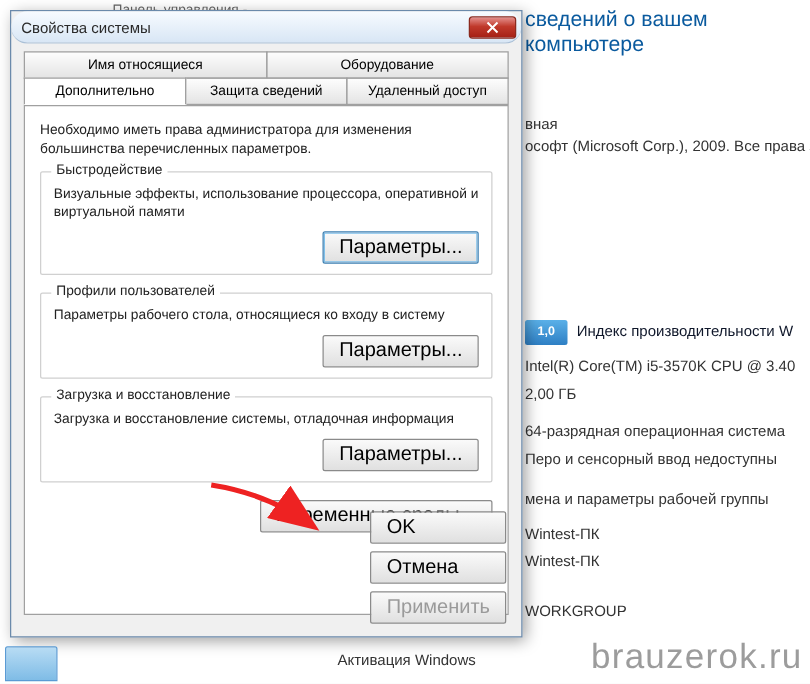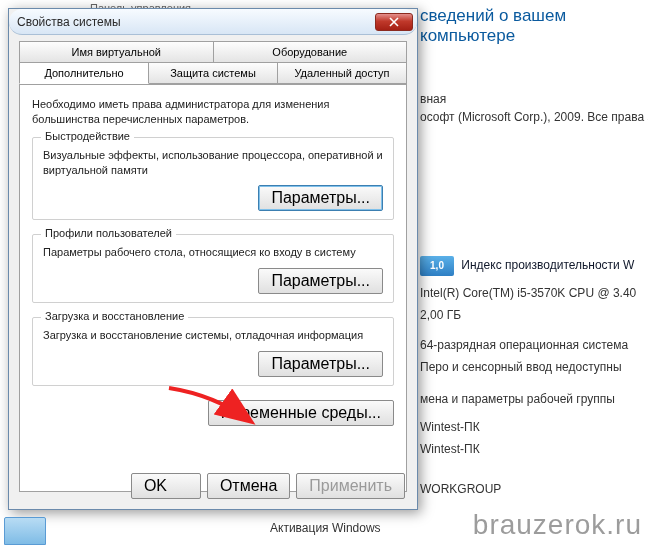--- a/index.html
+++ b/index.html
@@ -27,21 +27,21 @@
 .tab-body { border: 1px solid #a0a0a0; background: #fff; padding: 12px 12px 8px; height: 408px; position: relative; }
 .intro { font-size: 11px; color: #222; line-height: 1.35; margin-bottom: 10px; }
 
 .group { border: 1px solid #d0d0d0; border-radius: 2px; padding: 10px 10px 8px; margin-bottom: 14px; position: relative; }
 .group-title { position: absolute; top: -8px; left: 8px; background: #fff; padding: 0 4px; font-size: 11px; color: #222; }
 .group-desc { font-size: 11px; color: #222; line-height: 1.35; margin-bottom: 8px; }
 .btn-row { text-align: right; }
 .btn { display: inline-block; min-width: 90px; padding: 3px 12px; font-size: 16px; border: 1px solid #8a8a8a; background: linear-gradient(#fafafa,#e0e0e0); cursor: pointer; border-radius: 2px; }
 .btn.focus { border: 1px solid #3c7fb1; box-shadow: 0 0 0 1px #7fc0ea inset; }
 
-.bottom-buttons { position: absolute; right: 12px; bottom: 10px; display: flex; gap: 6px; }
+.bottom-buttons { position: absolute; right: 12px; bottom: 10px; display: flex; gap: 6px; flex-direction: column; }
 .bottom-buttons .btn { min-width: 70px; }
 .btn.disabled { color: #9a9a9a; cursor: default; }
 
 .arrow { position: absolute; left: 164px; top: 380px; z-index: 5; pointer-events: none; }
 .arrow svg { width: 100px; height: 50px; }
 
 .crumb-bg { position: absolute; top: 2px; left: 90px; font-size: 11px; color: #666; }
 .watermark { position: absolute; right: 6px; bottom: 6px; font-size: 28px; color: #737373; opacity: .7; font-family: Arial, sans-serif; letter-spacing: 1px; }
 .act-row { position: absolute; bottom: 12px; left: 270px; font-size: 12px; color: #333; }
 
@@ -81,26 +81,26 @@
   <div class="titlebar">
     <span class="title">Свойства системы</span>
     <span class="close-btn">
       <svg viewBox="0 0 10 10">
           <path d="M1 1 L9 9 M9 1 L1 9" stroke="#fff" stroke-width="1.6"></path>
         </svg>
     </span>
   </div>
   <div class="client">
     <div class="tabrow tabrow1">
-      <div class="tab">Имя виртуальной</div>
+      <div class="tab">Имя относящиеся</div>
       <div class="tab">Оборудование</div>
     </div>
     <div class="tabrow">
       <div class="tab active">Дополнительно</div>
-      <div class="tab">Защита системы</div>
+      <div class="tab">Защита сведений</div>
       <div class="tab">Удаленный доступ</div>
     </div>
     <div class="tab-body">
       <div class="intro">Необходимо иметь права администратора для изменения большинства перечисленных параметров.</div>
 
       <div class="group">
         <span class="group-title">Быстродействие</span>
         <div class="group-desc">Визуальные эффекты, использование процессора, оперативной и виртуальной памяти</div>
         <div class="btn-row"><span class="btn focus">Параметры...</span></div>
       </div>

